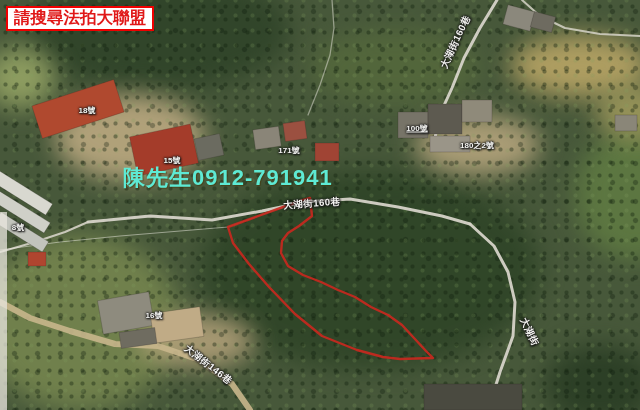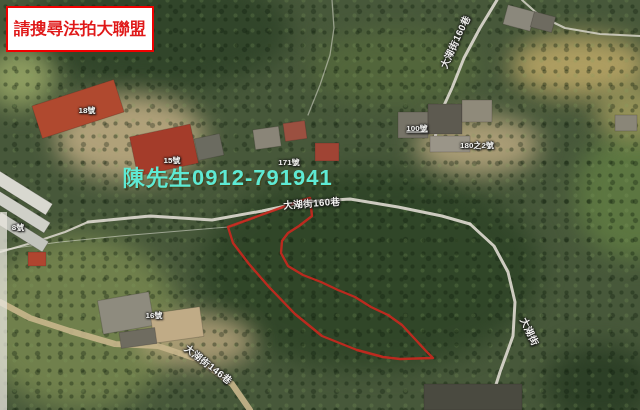--- a/index.html
+++ b/index.html
@@ -16,21 +16,21 @@
     background-position:0 0,6px 8px,3px 2px;}
   .svglayer{position:absolute;left:0;top:0;}
   .edge-strip{position:absolute;left:0;top:212px;width:7px;height:198px;
               background:#e9e7df;opacity:.75;}
   
   .mlabel{position:absolute;white-space:nowrap;color:#f5f5f2;
     text-shadow:0 0 2px #222,0 0 2px #222,0 0 3px #111,1px 1px 2px #111;}
   .house{font-size:8px;font-weight:bold;padding-left:24px;}
   .road{font-size:9.5px;font-weight:bold;letter-spacing:.5px;}
   
-  .banner{position:absolute;left:6px;top:6px;width:148px;height:46px;
+  .banner{position:absolute;left:6px;top:6px;width:148px;height:25px;
     background:#ffffff;border:2px solid #f00000;box-sizing:border-box;
     display:flex;flex-direction:column;justify-content:center;align-items:center;
     font-family:"Liberation Serif",serif;color:#e01818;font-weight:bold;
     font-size:16.5px;line-height:18.5px;text-align:center;}
   .contact{position:absolute;left:123px;top:163px;color:#5eead4;font-weight:bold;
     font-size:22px;letter-spacing:1px;white-space:nowrap;
     text-shadow:1px 1px 1px rgba(70,50,0,.55);}
 </style>
 </head>
 <body>
@@ -92,21 +92,21 @@
 
   <div class="edge-strip"></div>
 
   <div class="mlabel road" style="left:312px;top:204px;transform:translate(-50%,-50%) rotate(-4deg);">大湖街160巷</div>
   <div class="mlabel road" style="left:456px;top:42px;transform:translate(-50%,-50%) rotate(-65deg);">大湖街160巷</div>
   <div class="mlabel road" style="left:208px;top:365px;transform:translate(-50%,-50%) rotate(38deg);">大湖街146巷</div>
   <div class="mlabel road" style="left:529px;top:332px;transform:translate(-50%,-50%) rotate(64deg);">大湖街</div>
 
   <div class="mlabel house" style="left:75px;top:110px;transform:translate(-50%,-50%);">18號</div>
   <div class="mlabel house" style="left:160px;top:160px;transform:translate(-50%,-50%);">15號</div>
-  <div class="mlabel house" style="left:277px;top:162px;transform:translate(-50%,-50%);">171號</div>
+  <div class="mlabel house" style="left:277px;top:150px;transform:translate(-50%,-50%);">171號</div>
   <div class="mlabel house" style="left:405px;top:128px;transform:translate(-50%,-50%);text-decoration:underline;">100號</div>
   <div class="mlabel house" style="left:465px;top:145px;transform:translate(-50%,-50%);">180之2號</div>
   <div class="mlabel house" style="left:6px;top:227px;transform:translate(-50%,-50%);">8號</div>
   <div class="mlabel house" style="left:142px;top:315px;transform:translate(-50%,-50%);">16號</div>
 
   <div class="banner">
     <div>請搜尋法拍大聯盟</div>
   </div>
   <div class="contact">陳先生0912-791941</div>
 

